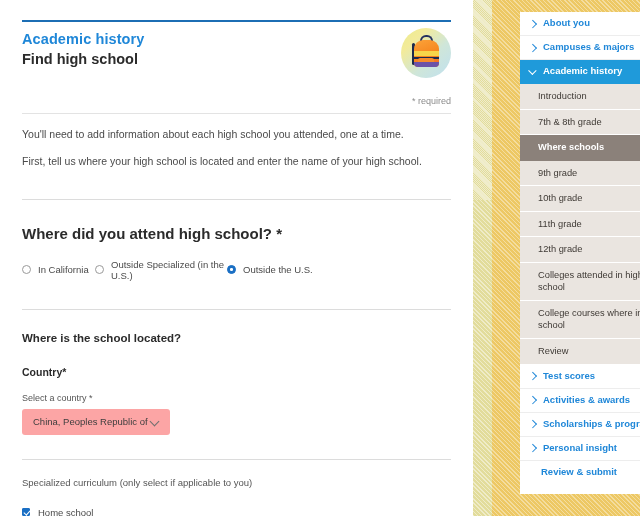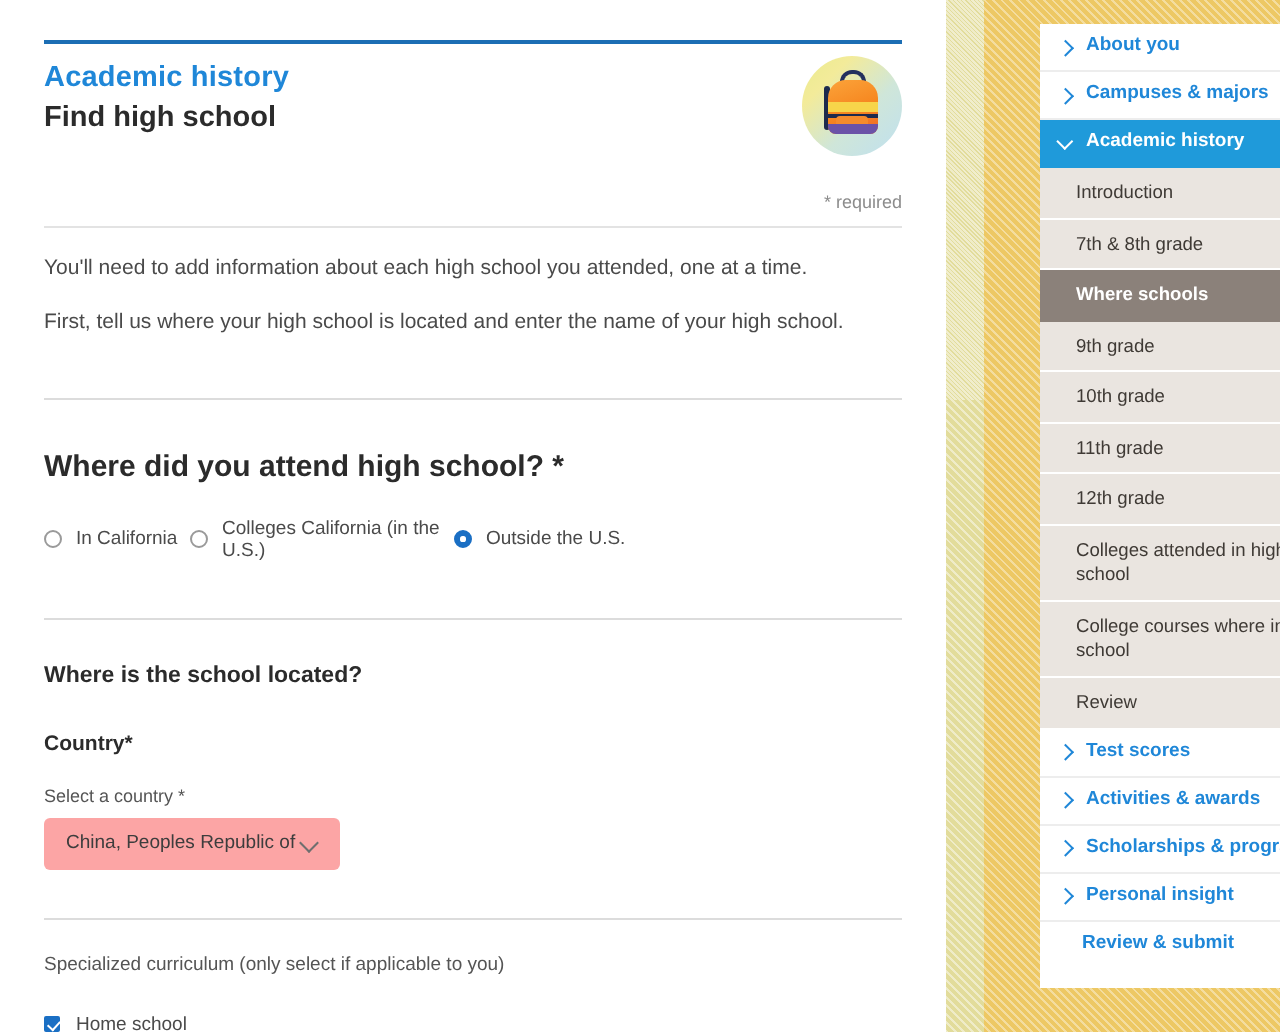--- a/index.html
+++ b/index.html
@@ -452,21 +452,21 @@
 
       <div class="q-label">Where did you attend high school? *</div>
 
       <div class="radio-row">
         <label class="radio-opt">
           <span class="rd"></span>
           <span>In California</span>
         </label>
         <label class="radio-opt">
           <span class="rd"></span>
-          <span>Colleges California (in the U.S.)</span>
+          <span>Outside Specialized (in the U.S.)</span>
         </label>
         <label class="radio-opt">
           <span class="rd checked"></span>
           <span>Outside the U.S.</span>
         </label>
       </div>
 
       <div class="hr-mid2"></div>
 
       <div class="sub-head">Where is the school located?</div>

